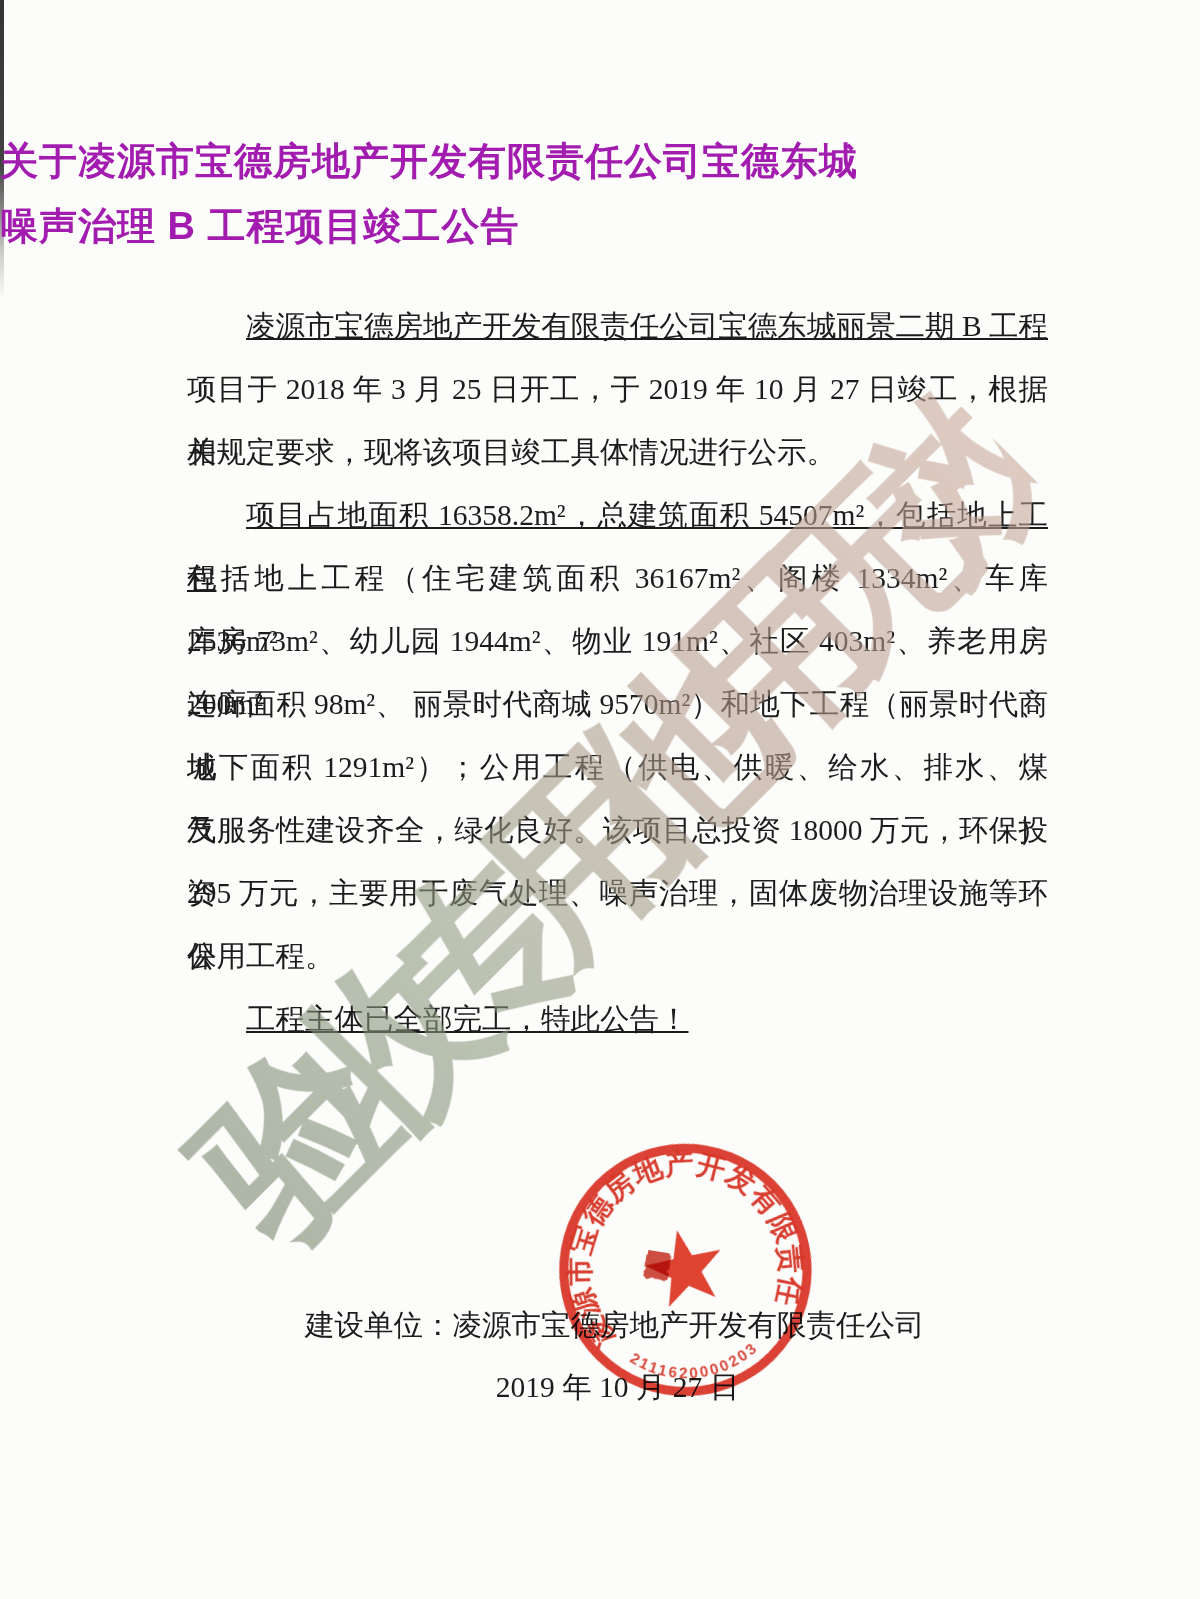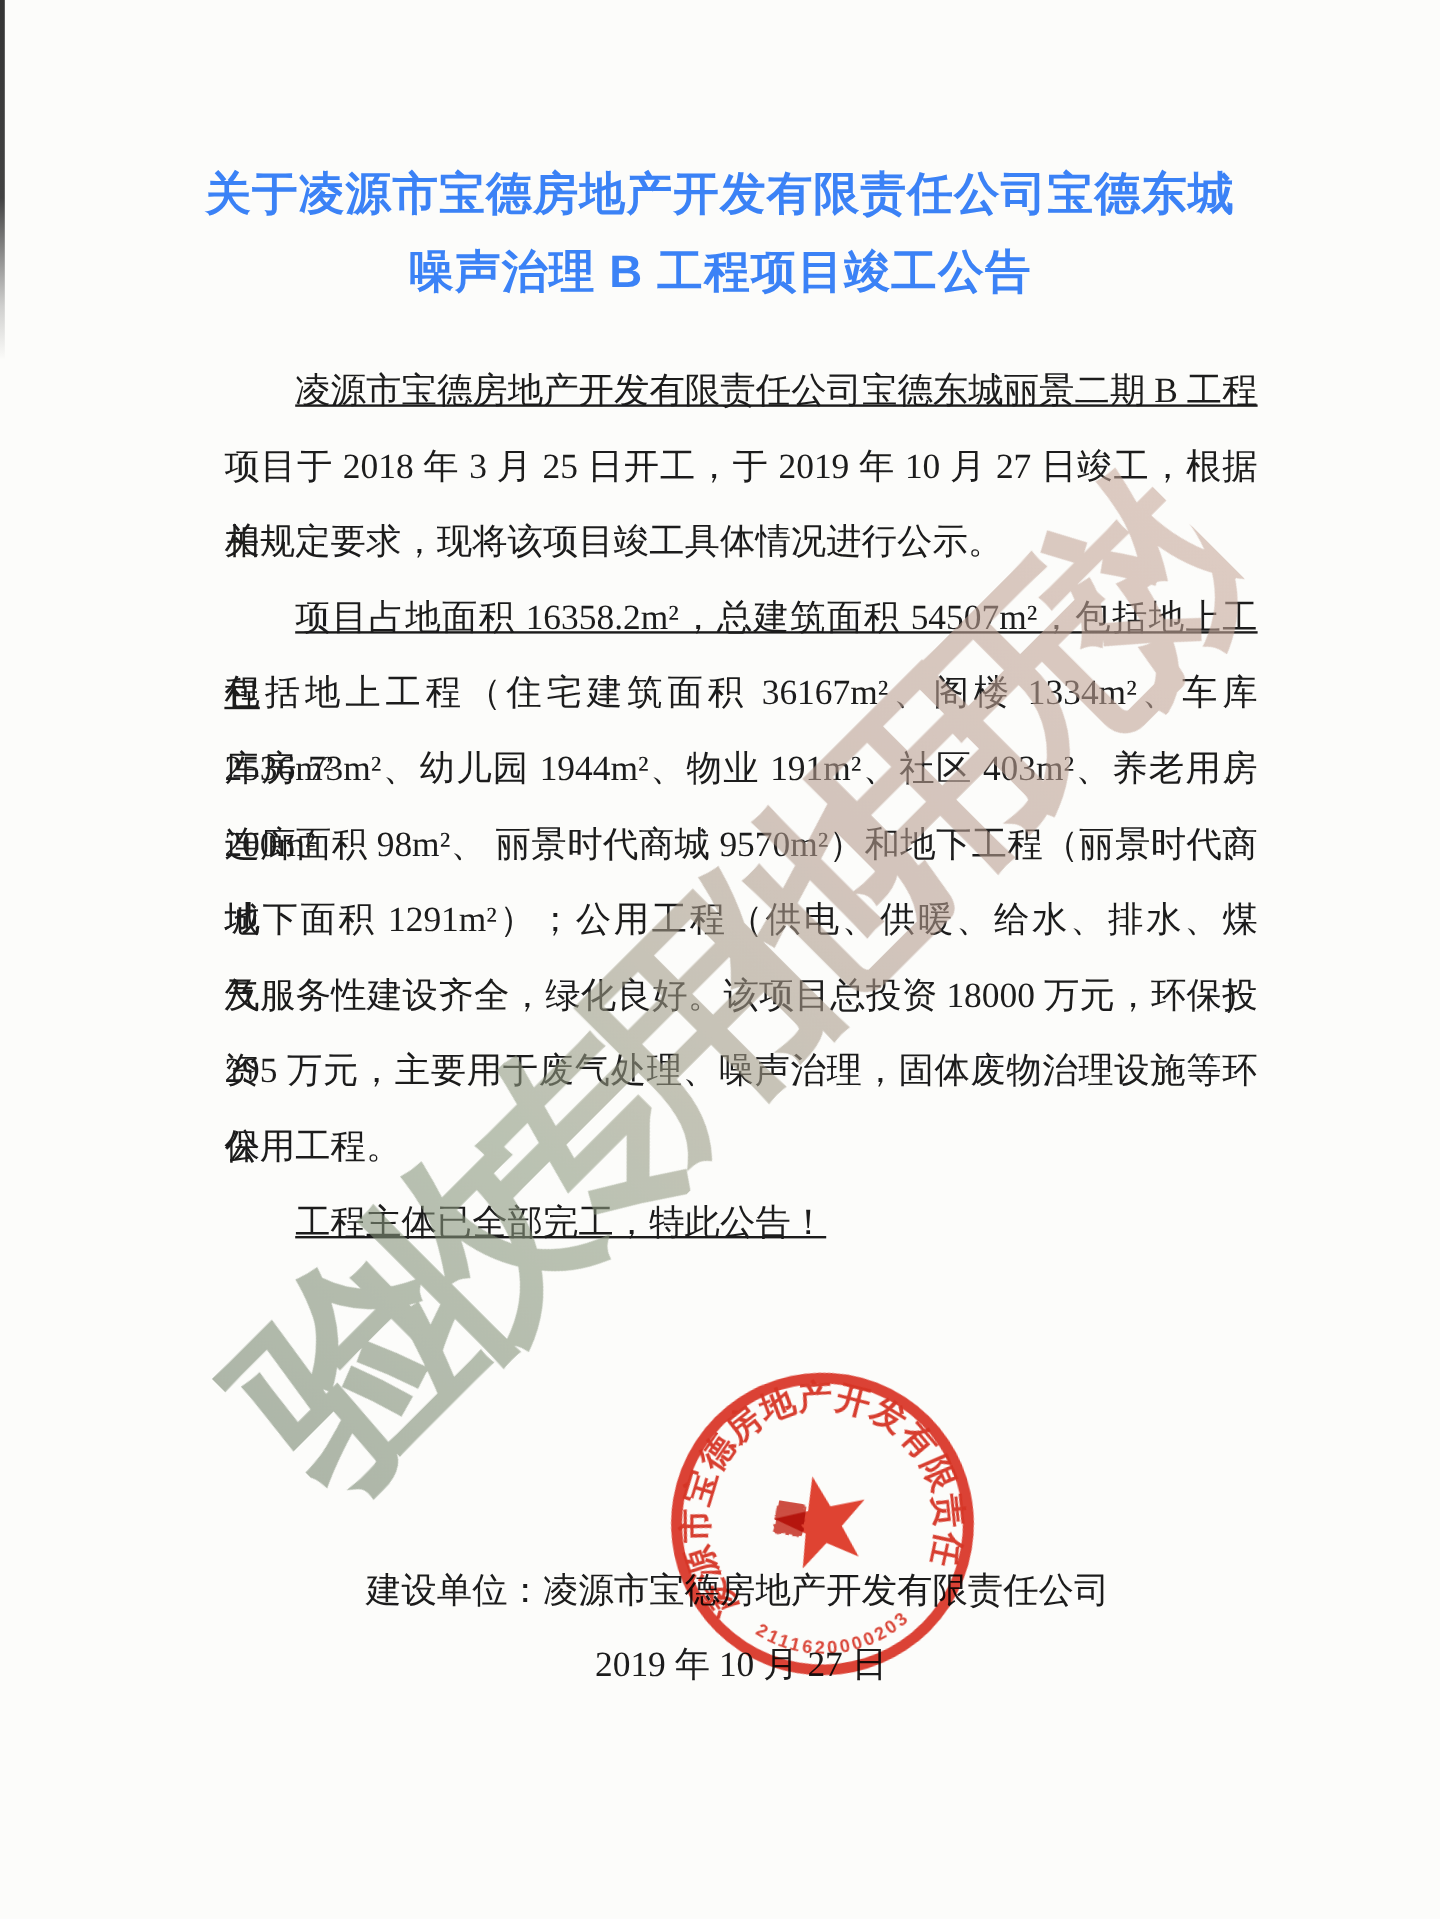--- a/index.html
+++ b/index.html
@@ -14,23 +14,23 @@
 
   
   .edge-artifact{
     position:absolute;left:0;top:0;width:4px;height:300px;
     background:linear-gradient(#111 0%,#222 55%,rgba(40,40,40,.25) 85%,transparent 100%);
     opacity:.85;
   }
 
   
   .title-line{
-    position:absolute;left:0;width:1200px;text-align:center;
+    position:absolute;left:0;width:1200px;text-align:left;
     font-family:"Liberation Sans","DejaVu Sans",sans-serif;
-    font-weight:700;font-size:38px;letter-spacing:1px;color:#3b82f6;
+    font-weight:700;font-size:38px;letter-spacing:1px;color:#a21caf;
     white-space:nowrap;
   }
   .title-1{top:136px;}
   .title-2{top:201px;}
 
   
   .body-block{
     position:absolute;left:187px;top:295px;width:861px;
     font-size:29.5px;color:#1c1c1c;
   }

